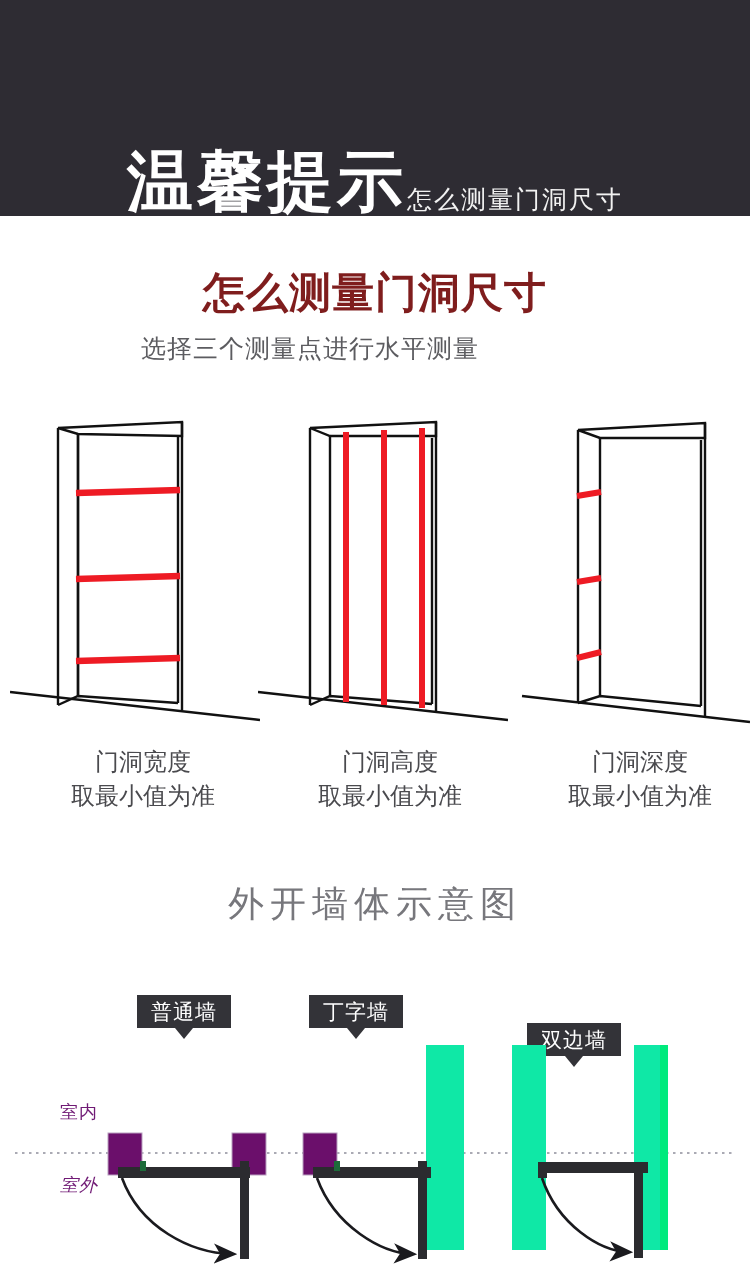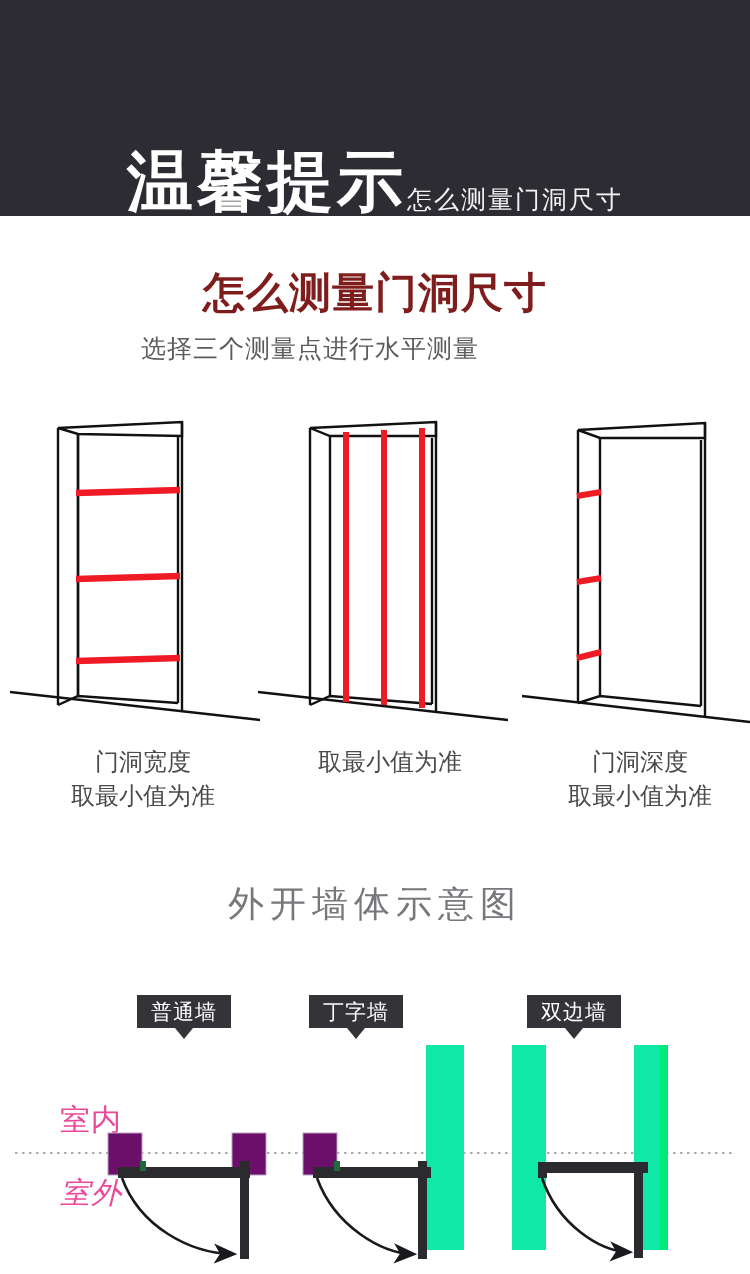--- a/index.html
+++ b/index.html
@@ -72,24 +72,24 @@
     padding:2px 14px;
   }
   .badge::after {
     content:""; position:absolute; left:50%; bottom:-11px; margin-left:-9px;
     width:0; height:0;
     border-left:9px solid transparent; border-right:9px solid transparent;
     border-top:11px solid #333338;
   }
   .badge.b1 { left:137px; }
   .badge.b2 { left:309px; }
-  .badge.b3 { left:527px; }
+  .badge.b3 { left:527px;margin-top:28px; }
 
   .io-label {
-    position:absolute; font-size:30px; color:#ec4899; letter-spacing:1px;
+    position:absolute; font-size:18px; color:#701a75; letter-spacing:1px;
   }
   .io-indoor  { left:60px; top:105px; }
   .io-outdoor { left:60px; top:178px;font-style:italic; }
 
   .wall-svg { position:absolute; left:0; top:0; }
 </style>
 </head>
 <body>
 
 <div class="page">
@@ -170,20 +170,21 @@
       </svg>
     </div>
   </div>
 
   <div class="captions">
     <div class="cap c1">
       <div>门洞宽度</div>
       <div>取最小值为准</div>
     </div>
     <div class="cap c2">
+      <div>门洞高度</div>
       <div>取最小值为准</div>
     </div>
     <div class="cap c3">
       <div>门洞深度</div>
       <div>取最小值为准</div>
     </div>
   </div>
 
   <div class="sec2-title">外开墙体示意图</div>
 

